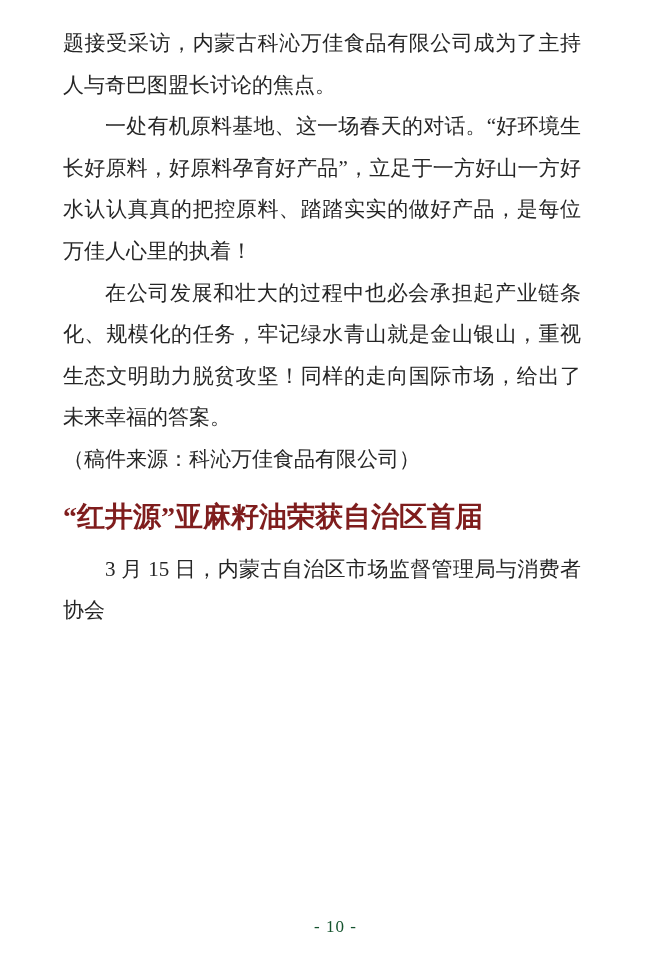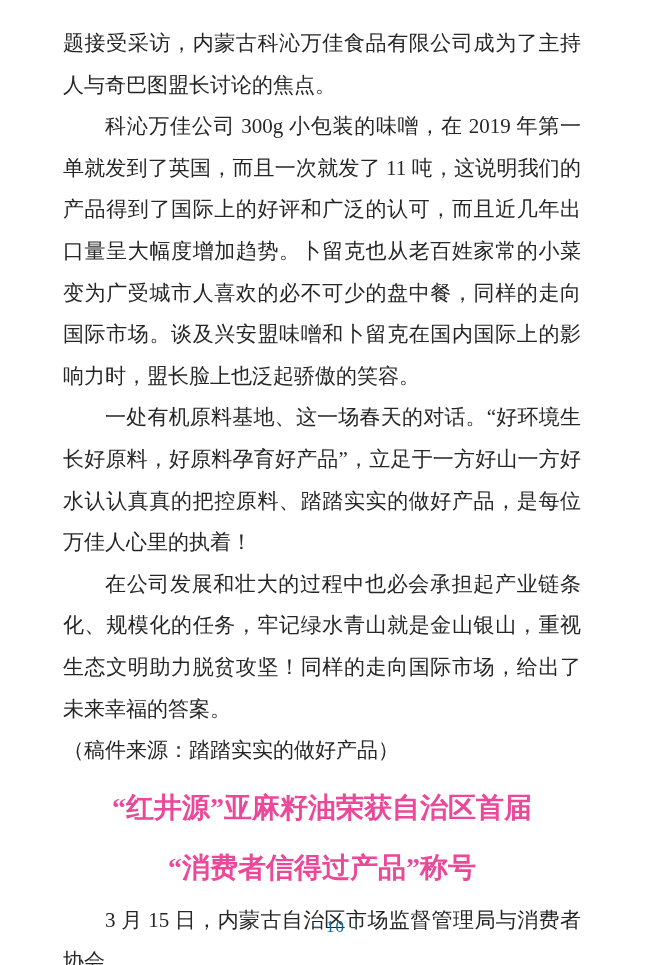--- a/index.html
+++ b/index.html
@@ -38,58 +38,55 @@
     font-size: 21px;
     line-height: 41.6px;
     text-align: right;
     color: #262626;
   }
   .article-title {
     margin: 6px 0 0 0;
     font-size: 28px;
     font-weight: bold;
     line-height: 60px;
-    text-align: center;
-    color: #ec4899;
+    color: #7f1d1d;
     font-family: "Liberation Serif", "DejaVu Serif", serif;
   }
   .first-para {
     margin: 2px 0 0 0;
     font-size: 21px;
     line-height: 41.6px;
     text-indent: 2em;
     text-align: justify;
     color: #262626;
   }
   .page-number {
     position: absolute;
     left: 0;
     right: 0;
     bottom: 28px;
     text-align: center;
     font-size: 17px;
-    color: #0369a1;
+    color: #14532d;
     letter-spacing: 1px;
   }
 </style>
 </head>
 <body>
 
 <div class="page">
 
   <div class="body-text">
     <p>题接受采访，内蒙古科沁万佳食品有限公司成为了主持人与奇巴图盟长讨论的焦点。</p>
-    <p class="indent">科沁万佳公司 300g 小包装的味噌，在 2019 年第一单就发到了英国，而且一次就发了 11 吨，这说明我们的产品得到了国际上的好评和广泛的认可，而且近几年出口量呈大幅度增加趋势。卜留克也从老百姓家常的小菜变为广受城市人喜欢的必不可少的盘中餐，同样的走向国际市场。谈及兴安盟味噌和卜留克在国内国际上的影响力时，盟长脸上也泛起骄傲的笑容。</p>
     <p class="indent">一处有机原料基地、这一场春天的对话。“好环境生长好原料，好原料孕育好产品”，立足于一方好山一方好水认认真真的把控原料、踏踏实实的做好产品，是每位万佳人心里的执着！</p>
     <p class="indent">在公司发展和壮大的过程中也必会承担起产业链条化、规模化的任务，牢记绿水青山就是金山银山，重视生态文明助力脱贫攻坚！同样的走向国际市场，给出了未来幸福的答案。</p>
-    <p class="source-line">（稿件来源：踏踏实实的做好产品）</p>
+    <p class="source-line">（稿件来源：科沁万佳食品有限公司）</p>
   </div>
 
   <h2 class="article-title">
     <span style="display:block">“红井源”亚麻籽油荣获自治区首届</span>
-    <span style="display:block">“消费者信得过产品”称号</span>
   </h2>
 
   <p class="first-para">3 月 15 日，内蒙古自治区市场监督管理局与消费者协会</p>
 
   <div class="page-number">- 10 -</div>
 
 </div>
 
 </body></html>

